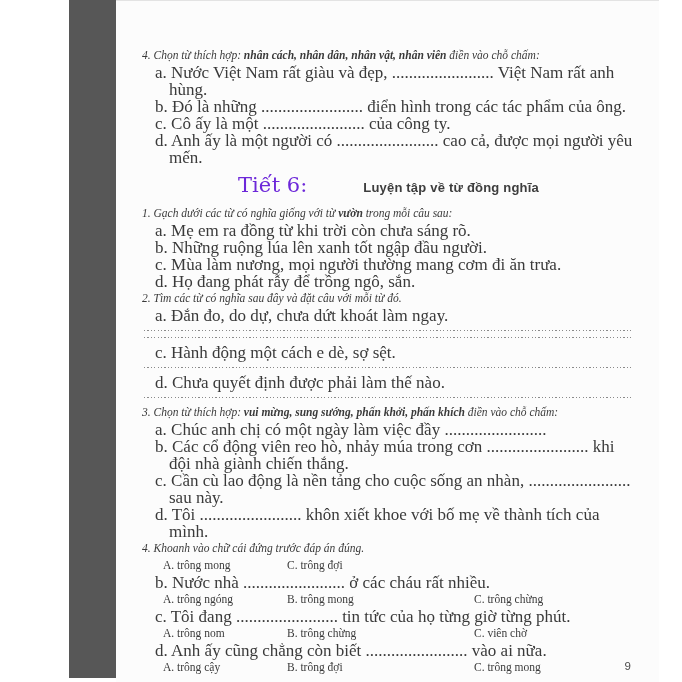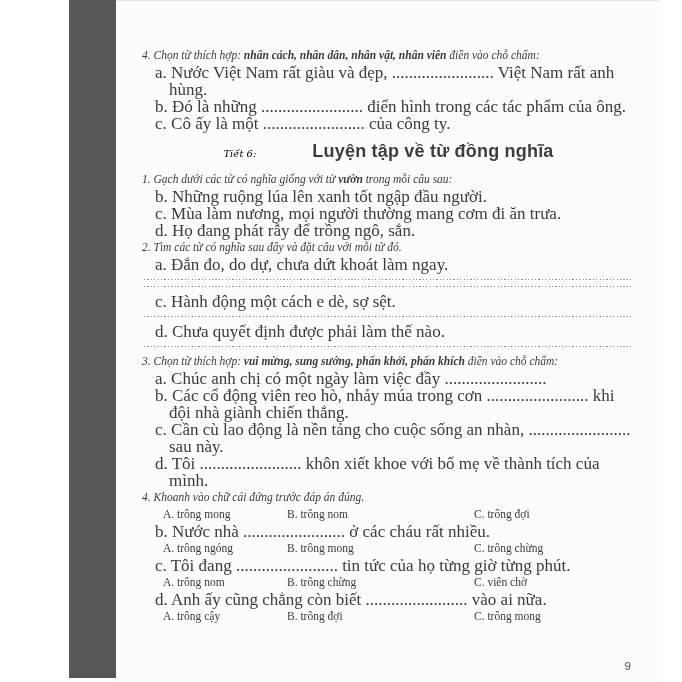--- a/index.html
+++ b/index.html
@@ -25,24 +25,24 @@
   .line{
     margin:0;font-size:11.5px;line-height:17px;color:#3a3a3a;
   }
   .ex-header{font-style:italic;}
   .ex-header .em{font-weight:bold;}
   .item{padding-left:27px;text-indent:-14px;margin:0;font-size:17px;line-height:17px;}
   .sec-title{
     text-align:center;margin:9px 0 7px 0;line-height:20px;white-space:nowrap;
   }
   .sec-title .script{
-    font-family:"DejaVu Serif", serif;font-style:italic;font-size:10px;color:#000000;
+    font-family:"DejaVu Serif", serif;font-size:21px;color:#6d28d9;
   }
   .sec-title .sans{
-    font-family:"Liberation Sans", sans-serif;font-weight:bold;font-size:18px;color:#3d3d3d;
+    font-family:"Liberation Sans", sans-serif;font-weight:bold;font-size:13px;color:#3d3d3d;
     margin-left:4px;letter-spacing:0.2px;padding-left:48px;
   }
   .dotline{
     height:1px;margin:6px 2px 6px 2px;
     background-image:repeating-linear-gradient(to right,#8a8a8a 0 1.2px,transparent 1.2px 3.4px);
   }
   .ex3{margin-top:4px;}
   .options{
     display:grid;grid-template-columns:124px 187px 1fr;
     padding-left:21px;margin:0;font-size:11.5px;line-height:17px;
@@ -58,29 +58,31 @@
 <div class="side-mask left"></div>
 <div class="side-mask right"></div>
 
 <div class="page">
 
   <div>
     <p class="line ex-header"><span>4. Chọn từ thích hợp: </span><span class="em">nhân cách, nhân dân, nhân vật, nhân viên</span><span> điền vào chỗ chấm:</span></p>
     <p class="item">a. Nước Việt Nam rất giàu và đẹp, ........................ Việt Nam rất anh hùng.</p>
     <p class="item">b. Đó là những ........................ điển hình trong các tác phẩm của ông.</p>
     <p class="item">c. Cô ấy là một ........................ của công ty.</p>
+    <p class="item">d. Anh ấy là một người có ........................ cao cả, được mọi người yêu mến.</p>
   </div>
 
   <div class="sec-title">
     <span class="script">Tiết 6:</span>
     <span class="sans">Luyện tập về từ đồng nghĩa</span>
   </div>
 
   <div>
     <p class="line ex-header"><span>1. Gạch dưới các từ có nghĩa giống với từ </span><span class="em">vườn</span><span> trong mỗi câu sau:</span></p>
+    <p class="item">a. Mẹ em ra đồng từ khi trời còn chưa sáng rõ.</p>
     <p class="item">b. Những ruộng lúa lên xanh tốt ngập đầu người.</p>
     <p class="item">c. Mùa làm nương, mọi người thường mang cơm đi ăn trưa.</p>
     <p class="item">d. Họ đang phát rẫy để trồng ngô, sắn.</p>
   </div>
 
   <div>
     <p class="line ex-header"><span>2. Tìm các từ có nghĩa sau đây và đặt câu với mỗi từ đó.</span></p>
     <p class="item">a. Đắn đo, do dự, chưa dứt khoát làm ngay.</p>
     <div class="dotline"></div>
     <div class="dotline"></div>
@@ -96,21 +98,20 @@
     <p class="item">b. Các cổ động viên reo hò, nhảy múa trong cơn ........................ khi đội nhà giành chiến thắng.</p>
     <p class="item">c. Cần cù lao động là nền tảng cho cuộc sống an nhàn, ........................ sau này.</p>
     <p class="item">d. Tôi ........................ khôn xiết khoe với bố mẹ về thành tích của mình.</p>
   </div>
 
   <div>
     <p class="line ex-header"><span>4. Khoanh vào chữ cái đứng trước đáp án đúng.</span></p>
 
     <div class="options">
       <span>A. trông mong</span>
-      <span>B. trông nom</span>
       <span>C. trông đợi</span>
     </div>
 
     <p class="item">b. Nước nhà ........................ ở các cháu rất nhiều.</p>
     <div class="options">
       <span>A. trông ngóng</span>
       <span>B. trông mong</span>
       <span>C. trông chừng</span>
     </div>
 

